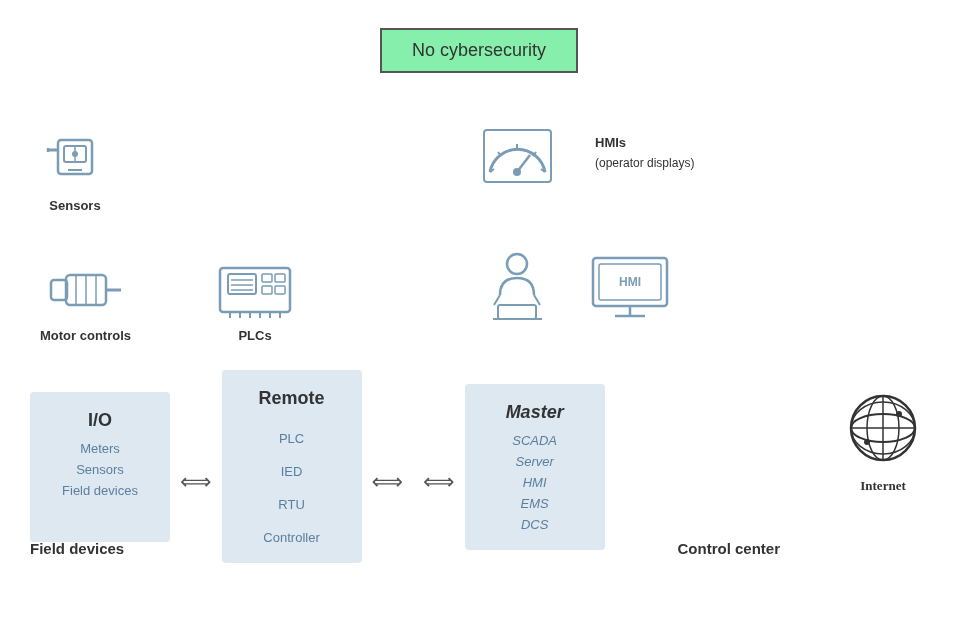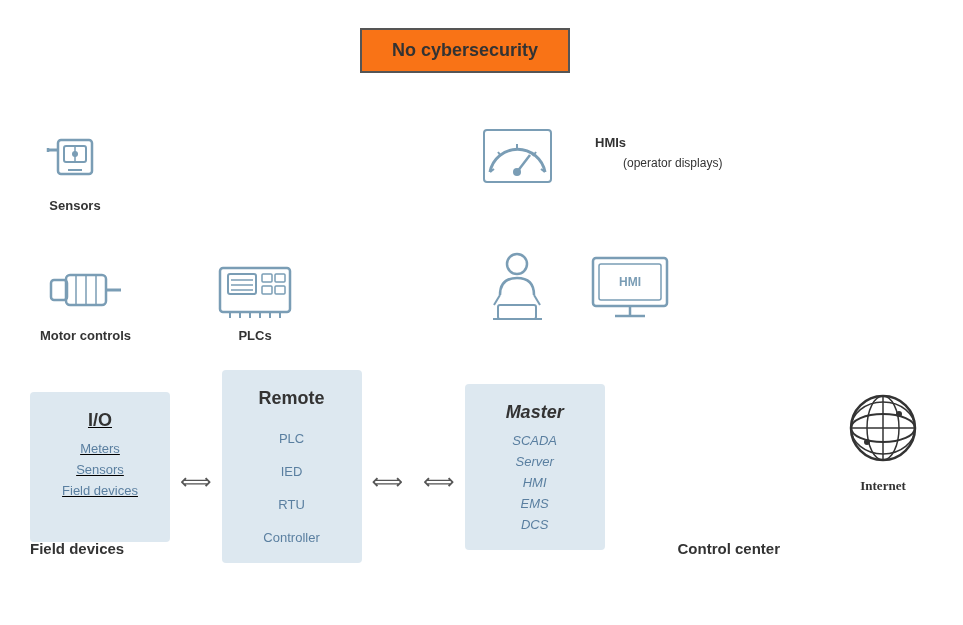--- a/index.html
+++ b/index.html
@@ -16,27 +16,27 @@
       width: 963px;
       height: 625px;
       position: relative;
       padding: 20px;
     }
 
     
     .no-cyber-box {
       position: absolute;
       top: 28px;
-      left: 360px;
+      left: 380px;
       border: 2px solid #555;
       padding: 10px 30px;
       font-size: 18px;
-      font-weight: bold;
-      color: #333;
-      background: #f97316;
+      font-weight: normal;
+      color: #333;
+      background: #86efac;
     }
 
     
     .icons-area {
       position: absolute;
       top: 120px;
       left: 40px;
       display: flex;
       gap: 60px;
       align-items: flex-start;
@@ -79,21 +79,20 @@
 
     .hmi-title {
       font-size: 13px;
       font-weight: bold;
       color: #333;
     }
 
     .hmi-subtitle {
       font-size: 12px;
       color: #333;
-      margin-left: 28px;
     }
 
     
     .boxes-row {
       position: absolute;
       top: 370px;
       left: 30px;
       display: flex;
       align-items: center;
       gap: 0;
@@ -309,21 +308,21 @@
         <text x="45" y="36" text-anchor="middle" font-size="12" font-weight="bold" fill="#7a9db5" font-family="Arial">HMI</text>
 
         <line x1="45" y1="56" x2="45" y2="66" stroke="#7a9db5" stroke-width="2.5"></line>
         <line x1="30" y1="66" x2="60" y2="66" stroke="#7a9db5" stroke-width="2.5"></line>
       </svg>
     </div>
   </div>
 
   <div class="boxes-row">
 
-    <div class="info-box" style="min-width:140px;text-decoration:underline;">
+    <div class="info-box" style="min-width:140px;">
       <span class="box-title">I/O</span>
       <span class="box-item">Meters</span>
       <span class="box-item">Sensors</span>
       <span class="box-item">Field devices</span>
     </div>
 
     <div class="arrow">⟺</div>
 
     <div class="info-box" style="min-width:140px;gap:18px;">
       <span class="box-title">Remote</span>

